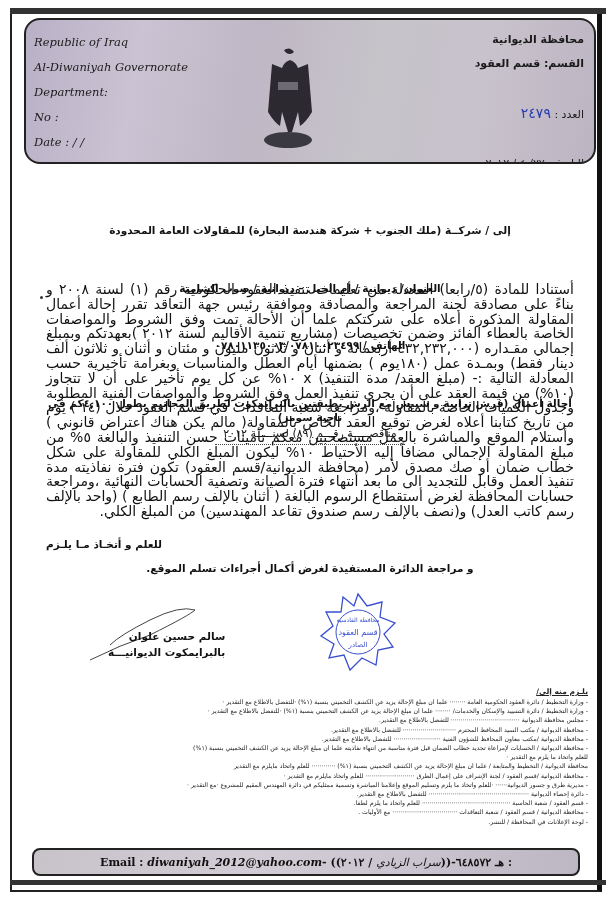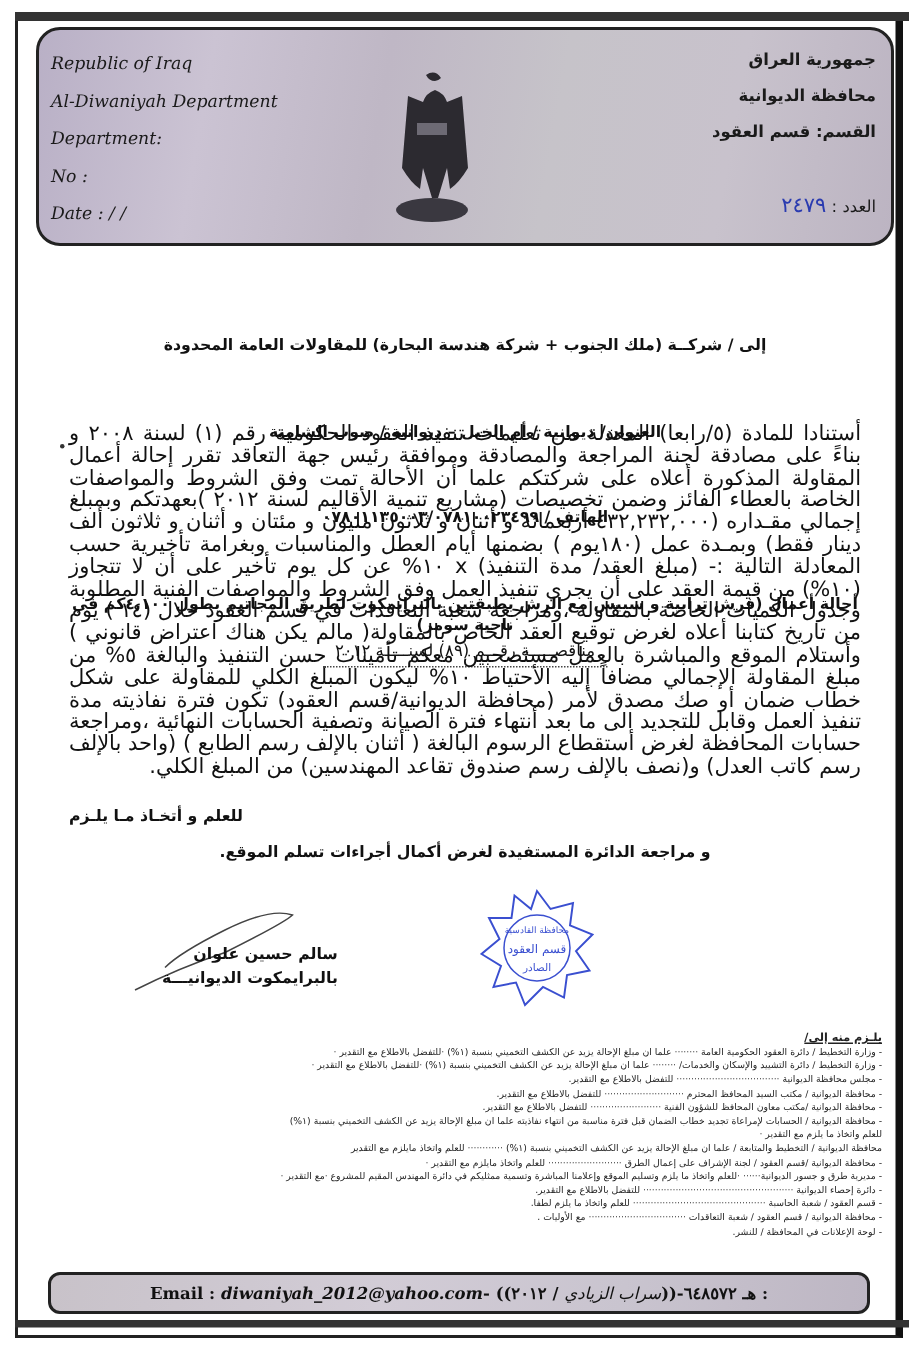--- a/index.html
+++ b/index.html
@@ -34,34 +34,33 @@
 </style>
 </head>
 <body>
 
 <div class="page-frame"></div>
 <div class="top-bar"></div>
 
 <div class="header-box">
   <div class="header-left">
     <div>Republic of Iraq</div>
-    <div>Al-Diwaniyah Department</div>
+    <div>Al-Diwaniyah Governorate</div>
     <div>Department:</div>
     <div>No :</div>
     <div>Date :   /   /</div>
   </div>
 
   <svg class="emblem" viewBox="0 0 64 110">
     <path d="M28 6 q6 -4 10 2 q-2 2 -4 2 l0 6 q6 2 8 8 l10 -4 l4 48 q-6 10 -12 14 l-2 -14 l-6 20 l-4 0 l-6 -20 l-2 14 q-6 -4 -12 -14 l4 -48 l10 4 q2 -6 8 -8 l0 -6 q-4 0 -6 -4 z" fill="#2c2a30"></path>
     <rect x="22" y="38" width="20" height="8" fill="#6d6a74"></rect>
     <ellipse cx="32" cy="96" rx="24" ry="8" fill="#3a3840"></ellipse>
   </svg>
 
   <div class="header-right">
-    <div>جمهورية العراق</div>
     <div>محافظة الديوانية</div>
     <div>القسم: قسم العقود</div>
     <div class="num">
       <span>العدد :</span>
       <span class="handwritten">٢٤٧٩</span>
     </div>
     <div class="num">
       <span>التاريخ :</span>
       <span>٢٧/ ٤ / ٢٠١٢</span>
     </div>

